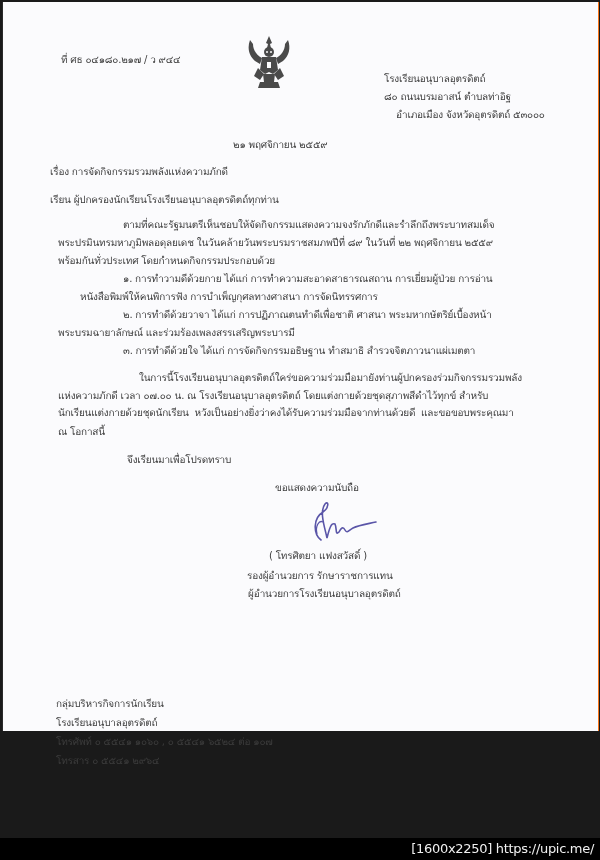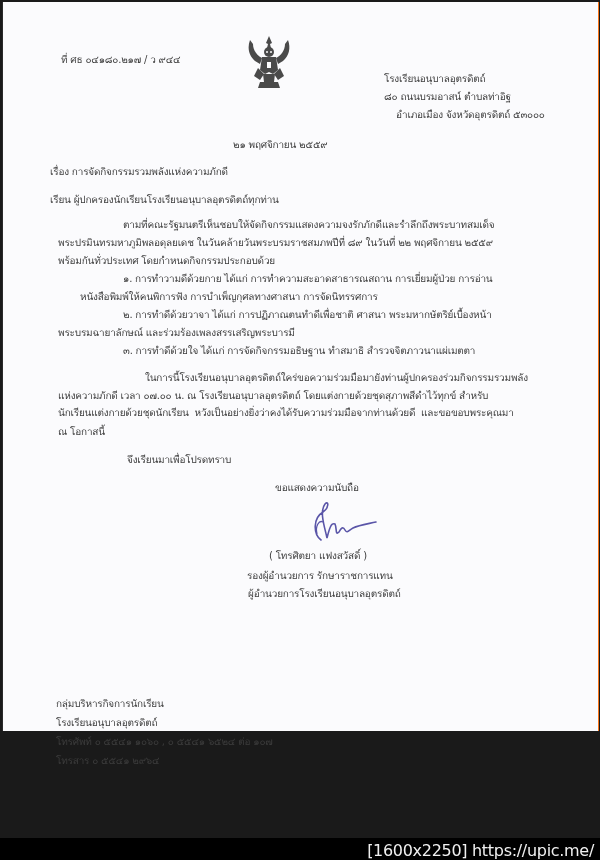--- a/index.html
+++ b/index.html
@@ -14,21 +14,21 @@
     background: #fbfbfd;
     border-left: 1px solid #2a2a2a; border-right: 1px solid #f97316;
   }
   .t { position: absolute; white-space: nowrap; font-size: 10px; line-height: 13px; color: #3c3c3c; letter-spacing: -0.2px; }
   .garuda { position: absolute; left: 243px; top: 32px; width: 46px; height: 58px; }
   .sig { position: absolute; left: 300px; top: 498px; width: 75px; height: 45px; }
   .footer-bar {
     position: absolute; left: 0; top: 838px; width: 600px; height: 22px; background: #000;
   }
   .footer-text {
-    position: absolute; right: 6px; top: 3px; color: #f0f0f0; font-size: 16px;
+    position: absolute; right: 6px; top: 3px; color: #f0f0f0; font-size: 13px;
     font-family: "DejaVu Sans", sans-serif; white-space: nowrap; letter-spacing: -0.3px;
   }
 </style>
 </head>
 <body>
 
 <div class="page">
 
   <svg class="garuda" viewBox="0 0 46 58">
     <g fill="#4a4a4a">
@@ -63,21 +63,21 @@
   <span class="t" style="left:120px; top:216px;">ตามที่คณะรัฐมนตรีเห็นชอบให้จัดกิจกรรมแสดงความจงรักภักดีและรำลึกถึงพระบาทสมเด็จ</span>
   <span class="t" style="left:55px; top:234px;">พระปรมินทรมหาภูมิพลอดุลยเดช  ในวันคล้ายวันพระบรมราชสมภพปีที่ ๘๙  ในวันที่ ๒๒ พฤศจิกายน ๒๕๕๙</span>
   <span class="t" style="left:55px; top:252px;">พร้อมกันทั่วประเทศ  โดยกำหนดกิจกรรมประกอบด้วย</span>
 
   <span class="t" style="left:120px; top:270px;">๑. การทำวามดีด้วยกาย  ได้แก่  การทำความสะอาดสาธารณสถาน  การเยี่ยมผู้ป่วย การอ่าน</span>
   <span class="t" style="left:44px; top:288px;margin-left:33px;">หนังสือพิมพ์ให้คนพิการฟัง การบำเพ็ญกุศลทางศาสนา การจัดนิทรรศการ</span>
   <span class="t" style="left:120px; top:306px;">๒. การทำดีด้วยวาจา ได้แก่ การปฏิภาณตนทำดีเพื่อชาติ ศาสนา พระมหากษัตริย์เบื้องหน้า</span>
   <span class="t" style="left:55px; top:324px;">พระบรมฉายาลักษณ์  และร่วมร้องเพลงสรรเสริญพระบารมี</span>
   <span class="t" style="left:120px; top:342px;">๓. การทำดีด้วยใจ  ได้แก่  การจัดกิจกรรมอธิษฐาน  ทำสมาธิ  สำรวจจิตภาวนาแผ่เมตตา</span>
 
-  <span class="t" style="left:142px; top:369px;text-align:center;">ในการนี้โรงเรียนอนุบาลอุตรดิตถ์ใคร่ขอความร่วมมือมายังท่านผู้ปกครองร่วมกิจกรรมรวมพลัง</span>
+  <span class="t" style="left:136px; top:369px;text-align:center;">ในการนี้โรงเรียนอนุบาลอุตรดิตถ์ใคร่ขอความร่วมมือมายังท่านผู้ปกครองร่วมกิจกรรมรวมพลัง</span>
   <span class="t" style="left:55px; top:387px;">แห่งความภักดี  เวลา ๐๗.๐๐ น.  ณ  โรงเรียนอนุบาลอุตรดิตถ์   โดยแต่งกายด้วยชุดสุภาพสีดำไว้ทุกข์  สำหรับ</span>
   <span class="t" style="left:55px; top:405px;font-family:Liberation Mono, monospace;">นักเรียนแต่งกายด้วยชุดนักเรียน  หวังเป็นอย่างยิ่งว่าคงได้รับความร่วมมือจากท่านด้วยดี  และขอขอบพระคุณมา</span>
   <span class="t" style="left:55px; top:423px;">ณ  โอกาสนี้</span>
 
   <span class="t" style="left:124px; top:451px;">จึงเรียนมาเพื่อโปรดทราบ</span>
 
   <span class="t" style="left:272px; top:479px;">ขอแสดงความนับถือ</span>
 
   <svg class="sig" viewBox="0 0 75 45">
     <path d="M18 40 C10 34 10 18 20 12 C26 8 26 0 22 4 C16 12 22 28 24 38 C26 30 28 22 32 24 C34 28 32 36 36 32 C38 28 40 26 42 30 C44 34 46 30 50 28 C56 25 64 24 73 22" fill="none" stroke="#5a55a8" stroke-width="1.6" stroke-linecap="round"></path>

